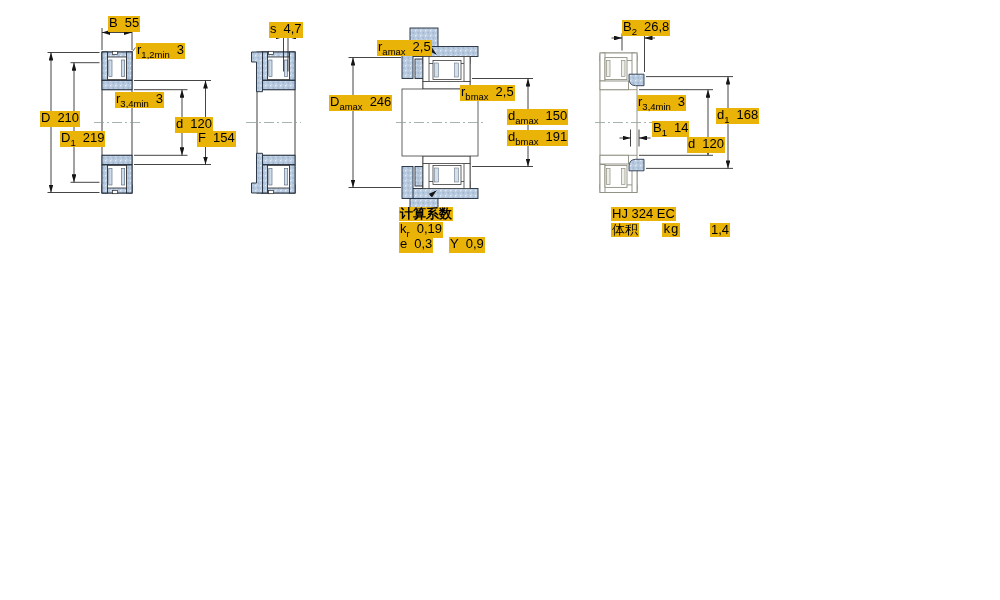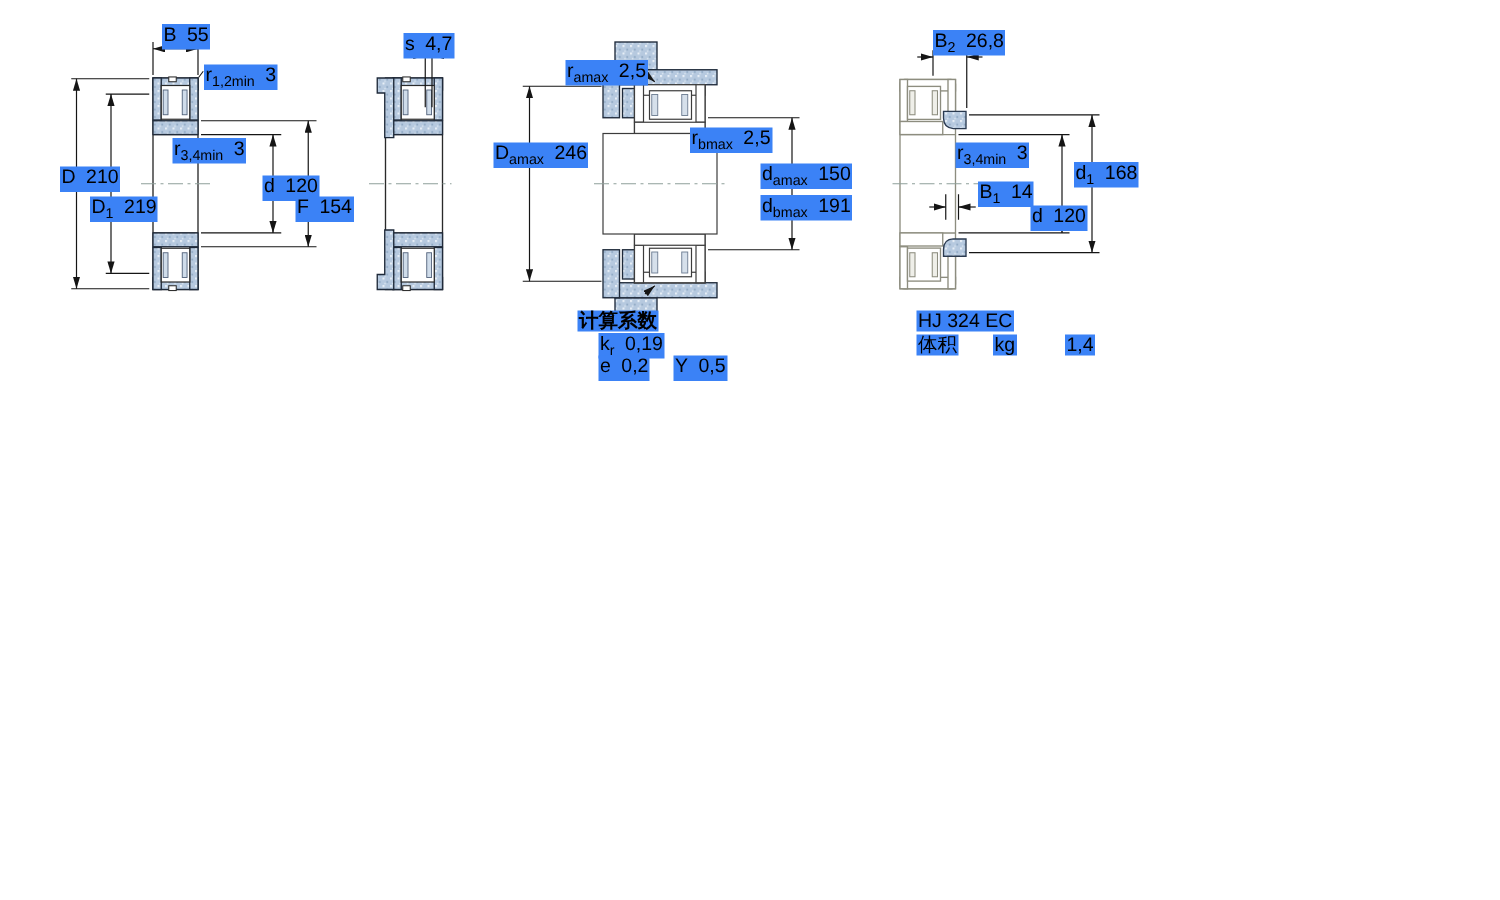--- a/index.html
+++ b/index.html
@@ -1,24 +1,24 @@
 <!DOCTYPE html>
 <html><head>
 <meta charset="utf-8">
 <style>
   html,body{margin:0;padding:0;background:#fff;}
   body{width:1000px;height:600px;position:relative;overflow:hidden;
        font-family:"Liberation Sans",sans-serif;color:#000;}
   #draw-svg{position:absolute;left:0;top:0;}
   .lbl{position:absolute;white-space:nowrap;font-size:13px;line-height:14px;
-       background:#3b82f6;padding:0 1px;}
+       background:#eab308;padding:0 1px;}
   .lbl sub{font-size:9.5px;line-height:1;}
   .lbl .v{margin-left:7px;}
   .bold{font-weight:bold;}
-  .serif{font-family:Liberation Sans, sans-serif;}
+  .serif{font-family:Liberation Mono, monospace;}
 </style>
 </head>
 <body>
 
 <svg id="draw-svg" width="1000" height="600" viewBox="0 0 1000 600">
   <defs>
     <pattern id="steel" width="5" height="5" patternUnits="userSpaceOnUse">
       <rect width="5" height="5" fill="#b6c9df"></rect>
       <rect x="0" y="0" width="1.4" height="1.4" fill="#e7eef6"></rect>
       <rect x="2.6" y="2.4" width="1.2" height="1.2" fill="#8fa9c4"></rect>
@@ -206,24 +206,24 @@
 <div class="lbl" style="left:197px;top:131px"><span>F</span><sub></sub><span class="v">154</span></div>
 
 <div class="lbl" style="left:269px;top:22px"><span>s</span><sub></sub><span class="v">4,7</span></div>
 
 <div class="lbl" style="left:377px;top:40px"><span>r</span><sub>amax</sub><span class="v">2,5</span></div>
 <div class="lbl" style="left:329px;top:95px"><span>D</span><sub>amax</sub><span class="v">246</span></div>
 <div class="lbl" style="left:460px;top:85px"><span>r</span><sub>bmax</sub><span class="v">2,5</span></div>
 <div class="lbl" style="left:507px;top:109px"><span>d</span><sub>amax</sub><span class="v">150</span></div>
 <div class="lbl" style="left:507px;top:130px"><span>d</span><sub>bmax</sub><span class="v">191</span></div>
 
-<div class="lbl bold" style="left:385px;top:207px"><span>计算系数</span></div>
+<div class="lbl bold" style="left:399px;top:207px"><span>计算系数</span></div>
 <div class="lbl" style="left:399px;top:222px"><span>k</span><sub>r</sub><span class="v">0,19</span></div>
-<div class="lbl" style="left:399px;top:237px"><span>e</span><sub></sub><span class="v">0,2</span></div>
-<div class="lbl" style="left:449px;top:237px"><span>Y</span><sub></sub><span class="v">0,5</span></div>
+<div class="lbl" style="left:399px;top:237px"><span>e</span><sub></sub><span class="v">0,3</span></div>
+<div class="lbl" style="left:449px;top:237px"><span>Y</span><sub></sub><span class="v">0,9</span></div>
 
 <div class="lbl" style="left:622px;top:20px"><span>B</span><sub>2</sub><span class="v">26,8</span></div>
 <div class="lbl" style="left:637px;top:95px"><span>r</span><sub>3,4min</sub><span class="v">3</span></div>
 <div class="lbl" style="left:652px;top:121px"><span>B</span><sub>1</sub><span class="v">14</span></div>
 <div class="lbl" style="left:716px;top:108px"><span>d</span><sub>1</sub><span class="v">168</span></div>
 <div class="lbl" style="left:687px;top:137px"><span>d</span><sub></sub><span class="v">120</span></div>
 
 <div class="lbl" style="left:611px;top:207px"><span>HJ 324 EC</span></div>
 <div class="lbl" style="left:611px;top:223px"><span>体积</span></div>
 <div class="lbl serif" style="left:662px;top:223px"><span>kg</span></div>

